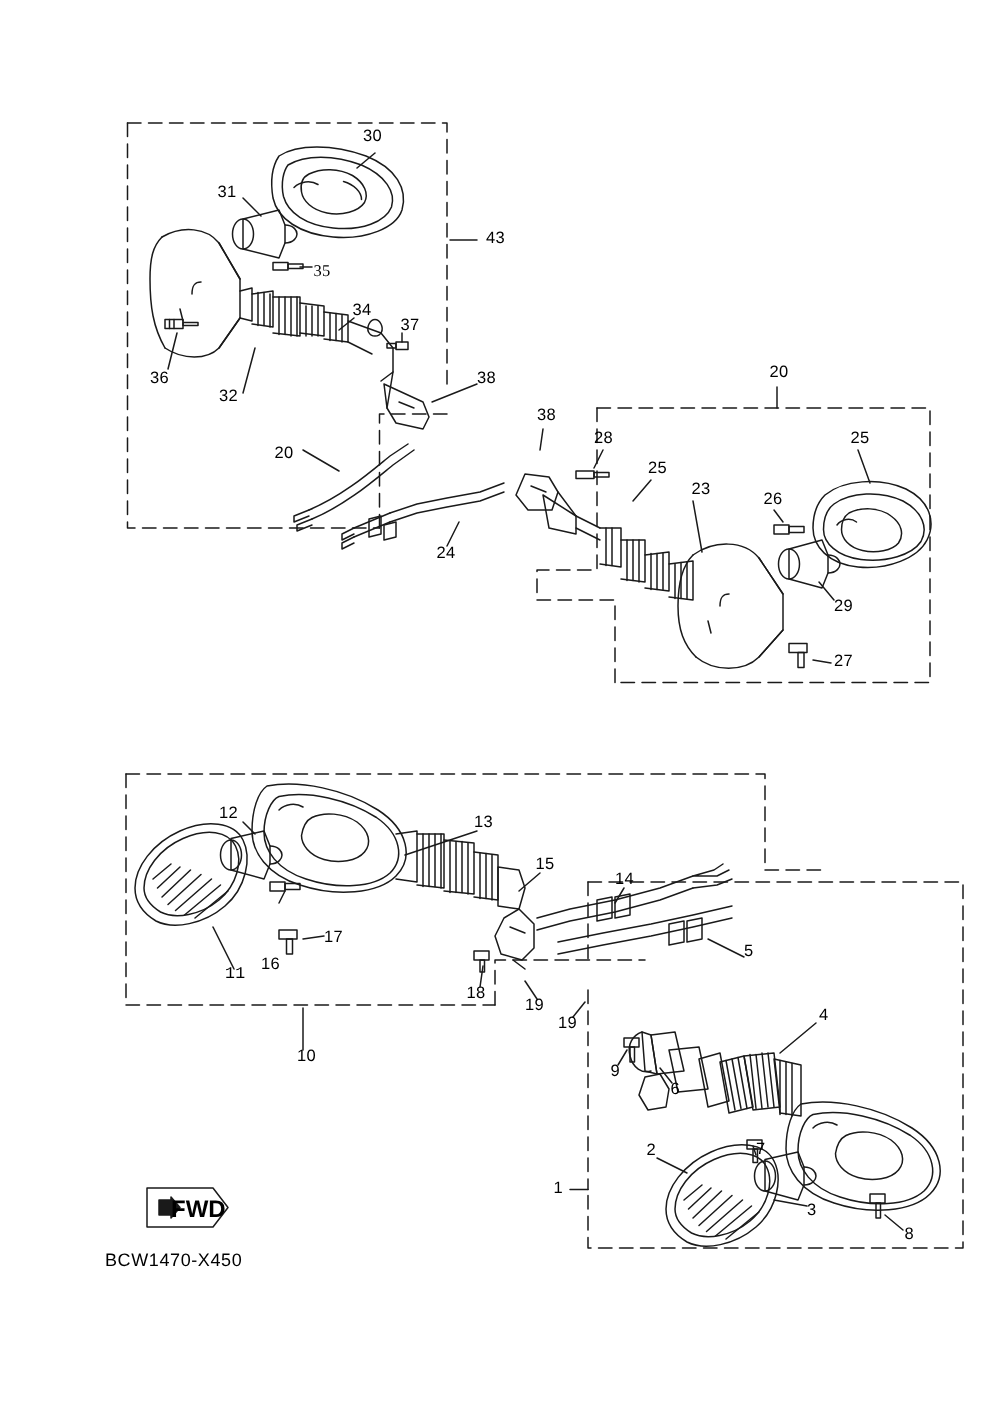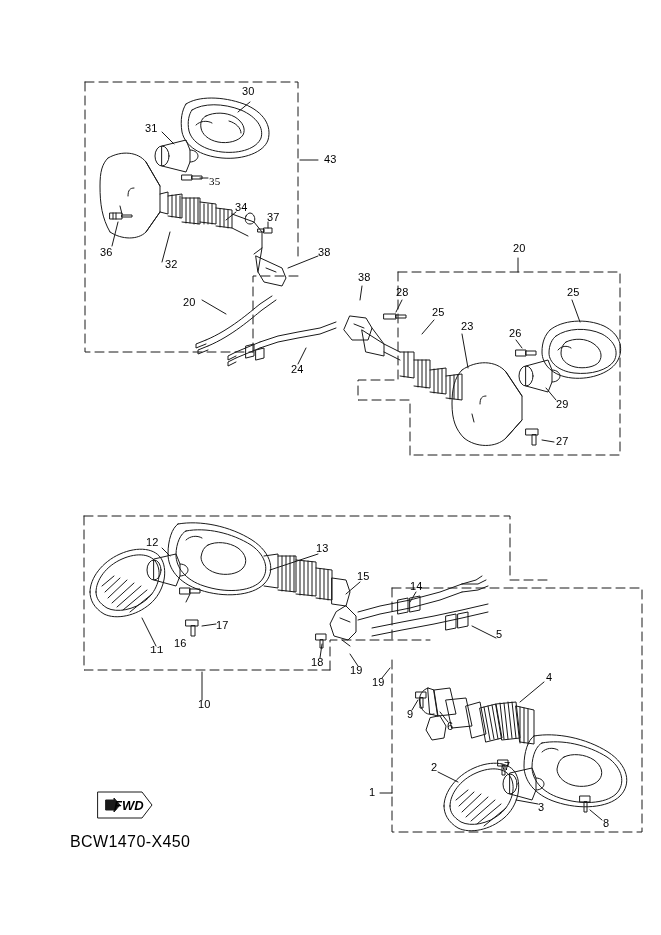--- a/index.html
+++ b/index.html
@@ -17,30 +17,29 @@
     position:absolute;
     font-size:11px;
     color:#000;
     white-space:nowrap;
     line-height:11px;
     letter-spacing:0.2px;
   }
   .partcode{
     position:absolute;
     left:60px;top:833px;
-    font-size:16px;
+    font-size:12px;
     letter-spacing:0.4px;
     color:#000;
   }
   .fwdlabel{
     position:absolute;
     left:104px;top:798px;
-    font-size:13px;
+    font-size:16px;
     font-weight:bold;
-    font-style:italic;
     color:#000;
   }
 </style>
 </head>
 <body>
 
 <div id="stage">
 
   <svg id="art" viewBox="0 0 661 935">
     <g fill="none" stroke="#1a1a1a" stroke-width="1" stroke-linecap="round" stroke-linejoin="round">
@@ -350,21 +349,21 @@
     </g>
   </svg>
 
   <div class="lbl" style="left:232px;top:86px;">30</div>
   <div class="lbl" style="left:135px;top:123px;">31</div>
   <div class="lbl" style="left:314px;top:154px;">43</div>
   <div class="lbl" style="left:199px;top:176px;font-family:Liberation Serif, serif;">35</div>
   <div class="lbl" style="left:225px;top:202px;">34</div>
   <div class="lbl" style="left:257px;top:212px;">37</div>
   <div class="lbl" style="left:90px;top:247px;">36</div>
-  <div class="lbl" style="left:136px;top:259px;margin-left:19px;">32</div>
+  <div class="lbl" style="left:136px;top:259px;">32</div>
   <div class="lbl" style="left:308px;top:247px;">38</div>
   <div class="lbl" style="left:173px;top:297px;">20</div>
   <div class="lbl" style="left:348px;top:272px;">38</div>
   <div class="lbl" style="left:386px;top:287px;">28</div>
   <div class="lbl" style="left:503px;top:243px;">20</div>
   <div class="lbl" style="left:557px;top:287px;">25</div>
   <div class="lbl" style="left:422px;top:307px;">25</div>
   <div class="lbl" style="left:451px;top:321px;">23</div>
   <div class="lbl" style="left:499px;top:328px;">26</div>
   <div class="lbl" style="left:546px;top:399px;">29</div>

